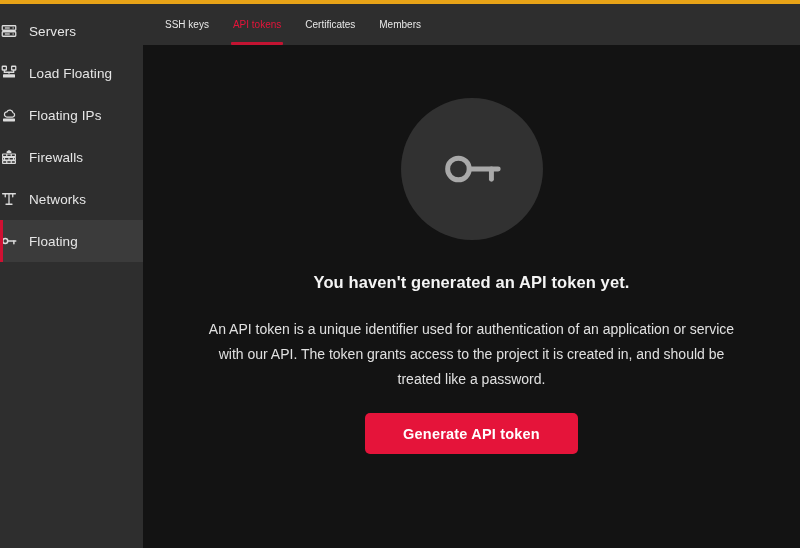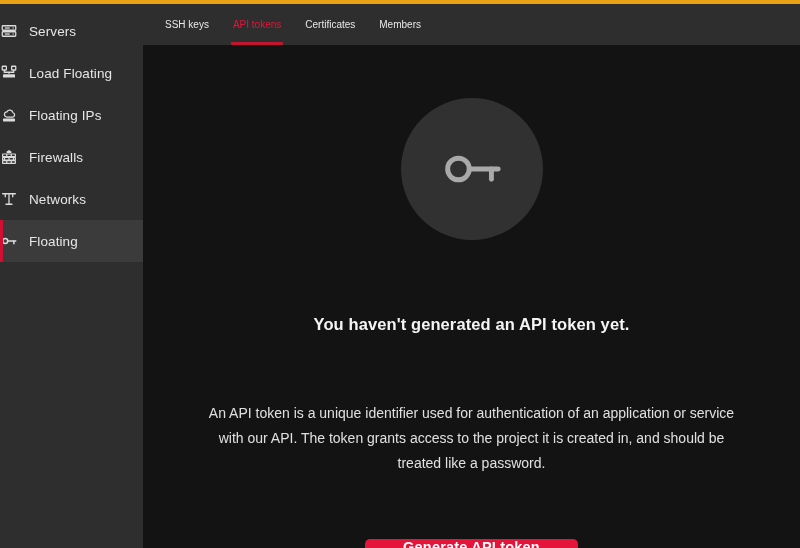--- a/index.html
+++ b/index.html
@@ -127,21 +127,20 @@
   }
 
   
   .content {
     flex: 1 1 auto;
     min-height: 0;
     display: flex;
     flex-direction: column;
     align-items: center;
     padding-top: 53px;
-    gap: 42px;
   }
 
   .empty-circle {
     width: 142px;
     height: 142px;
     border-radius: 50%;
     background: #313131;
     display: flex;
     align-items: center;
     justify-content: center;

